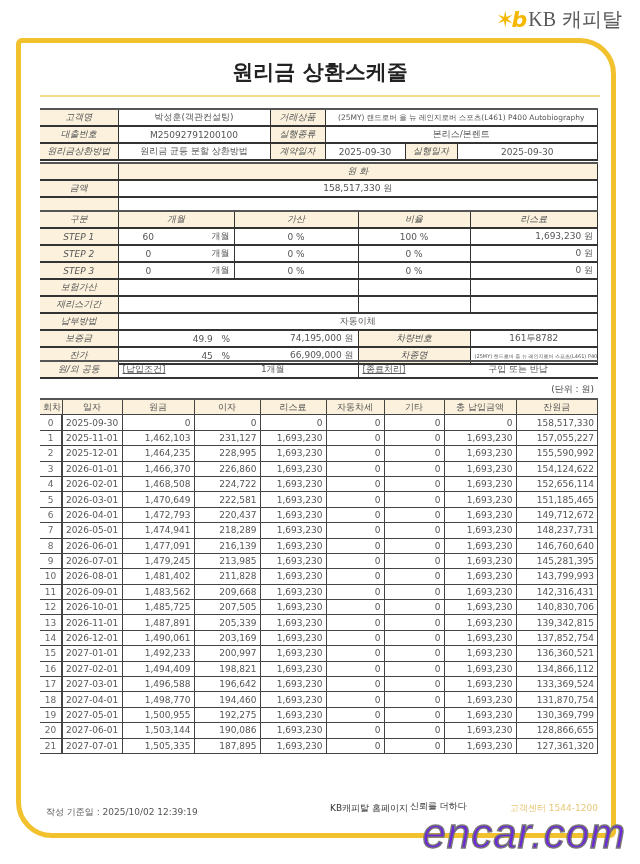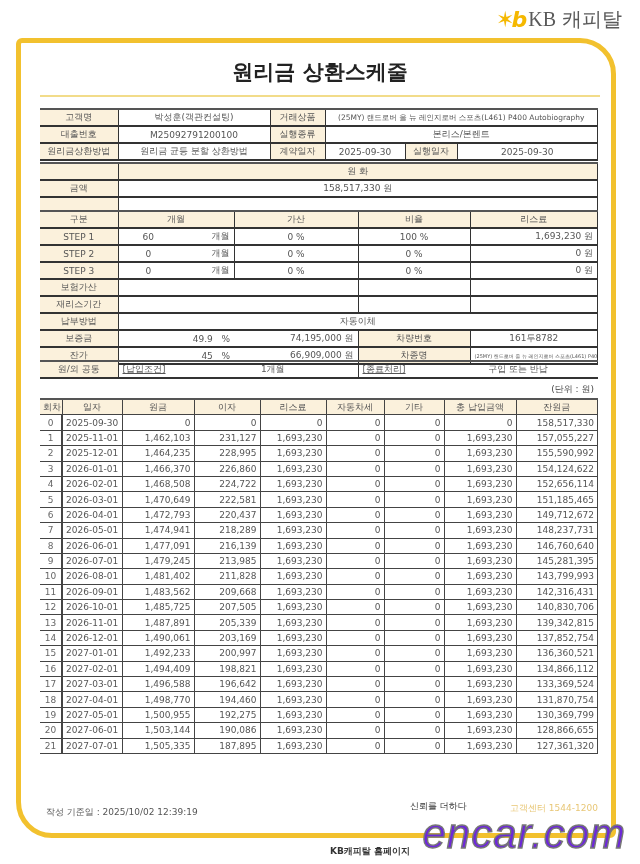--- a/index.html
+++ b/index.html
@@ -11,38 +11,38 @@
   .logo .brand-kr { color:#5a5a5a; font-size:20px; margin-left:2px; }
   .frame { position:absolute; left:16px; top:38px; width:600px; height:800px;
            border:5px solid #f2c12e; border-radius:6px 36px 6px 36px; box-sizing:border-box; }
   .title { position:absolute; left:0; right:0; top:58px; text-align:center; font-size:21px;
            font-weight:bold; color:#222; }
   .title-line { position:absolute; left:40px; right:40px; top:95px; height:2px; background:#f2dc8a; }
 
   table { border-collapse:collapse; position:absolute; left:40px; width:558px; table-layout:fixed; }
   td, th { font-size:9px; color:#555; font-weight:normal; padding:0 4px; height:15px;
            border-bottom:2px solid #333; border-right:1px solid #333; white-space:nowrap; overflow:hidden; }
-  .lab { background:#fbf1dc; text-align:center; }
+  .lab { background:#fbf1dc; text-align:center;font-style:italic; }
   .c { text-align:center; } .r { text-align:right; } .l { text-align:left;text-decoration:underline; }
   .topline { border-top:2px solid #555; }
   .tiny { font-size:5px; }
 
   #info { top:108px; }
   #amount { top:162px; }
   #steps { top:210px; }
   #cond { top:360px; }
   .unit { position:absolute; right:46px; top:383px; font-size:9px; color:#444; }
   #sched { top:398px; }
   #sched td, #sched th { height:14.4px; padding:0 3px; font-size:9px; border-right:1px solid #444;
                          border-bottom:1.5px solid #444; }
   #sched th { background:#fbf1dc; }
   #sched td.n { color:#666; text-align:center; border-right:2px solid #444; }
   #sched td.d { text-align:left; color:#555; }
   .footer-date { position:absolute; left:46px; top:806px; font-size:9px; color:#555; }
-  .footer-home { position:absolute; left:330px; top:802px; font-size:9px; color:#333; font-weight:bold;margin-top:43px; }
+  .footer-home { position:absolute; left:330px; top:802px; font-size:9px; color:#333; font-weight:normal; }
   .footer-slogan { position:absolute; left:410px; top:800px; font-size:9px; color:#333; }
   .footer-cs { position:absolute; left:510px; top:802px; font-size:9px; color:#e8c777; }
   .watermark { position:absolute; right:14px; top:810px; font-size:42px; font-style:italic;
                color:#6d28d9; -webkit-text-stroke:1.4px #777; font-family:Liberation Sans, sans-serif;
                letter-spacing:1px; }
 </style>
 </head>
 <body>
 
 <div class="logo">

